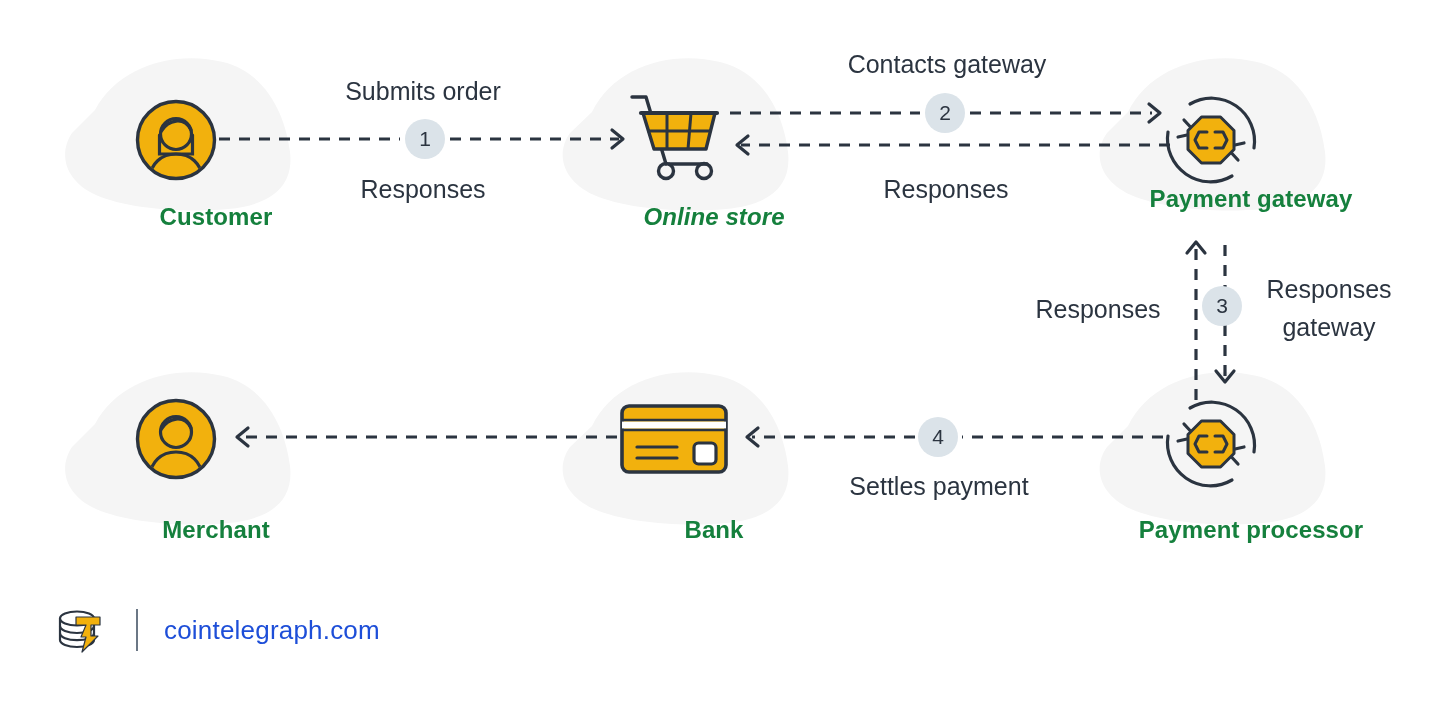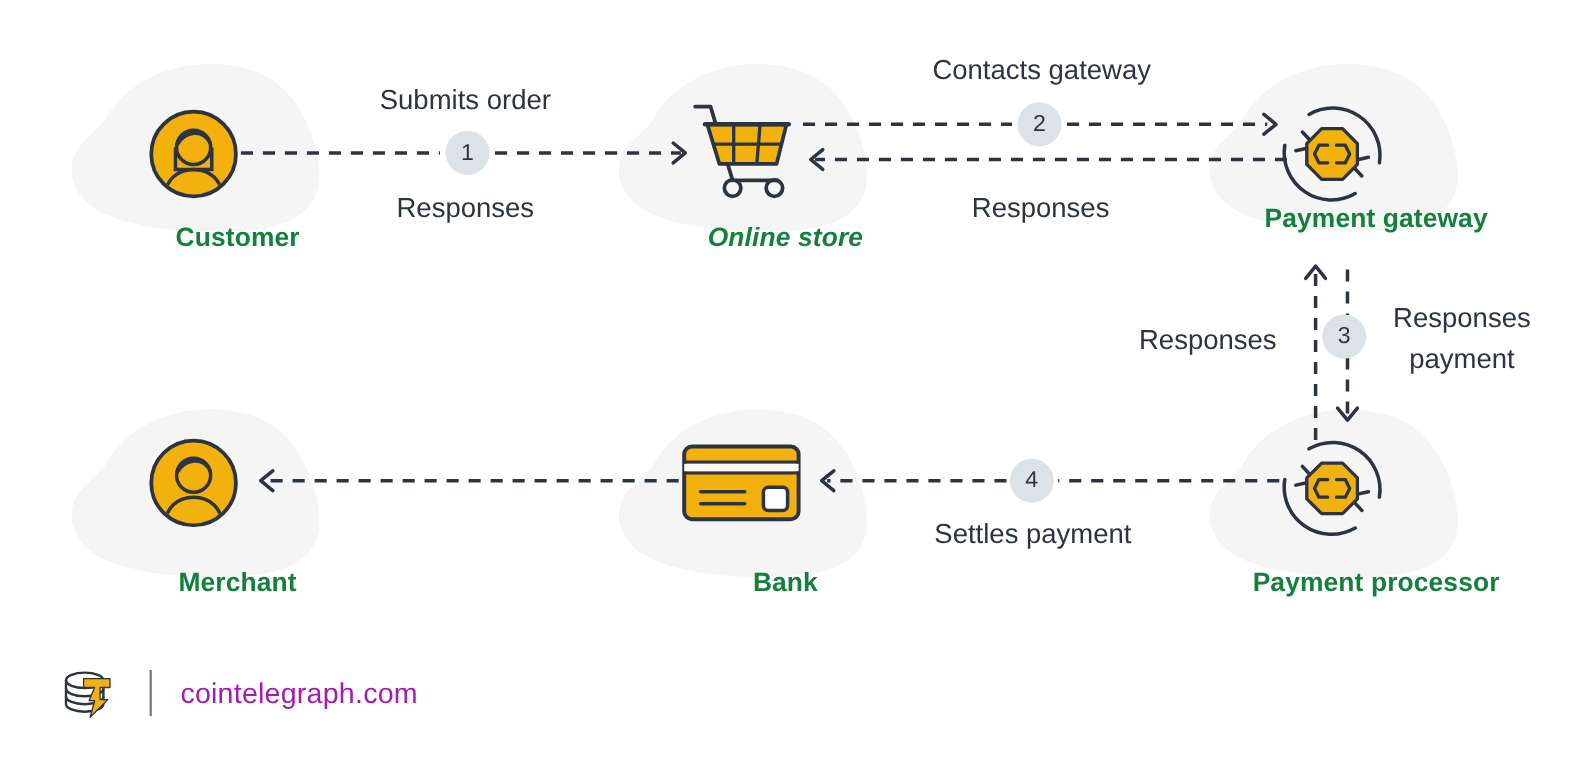--- a/index.html
+++ b/index.html
@@ -68,21 +68,21 @@
     height: 64px;
   }
   #footer .divider {
     width: 2px;
     height: 42px;
     background: #6b7785;
     margin: 0 26px 0 28px;
   }
   #footer .sitename {
     font-size: 26px;
-    color: #a21caf;
+    color: #1d4ed8;
     letter-spacing: 0.2px;
   }
 </style>
 </head>
 <body>
 
 <div id="stage">
 
   <svg id="canvas" viewBox="0 0 1450 713">
     <defs>
@@ -243,21 +243,21 @@
   <div class="node-label" style="left:1211px; top:516px;">Payment processor</div>
 
   <div class="edge-label" style="left:423px; top:73px;">Submits order</div>
   <div class="edge-label" style="left:423px; top:171px;">Responses</div>
 
   <div class="edge-label" style="left:947px; top:46px;">Contacts gateway</div>
   <div class="edge-label" style="left:946px; top:171px;">Responses</div>
 
   <div class="edge-label" style="left:1098px; top:291px;">Responses</div>
   <div class="edge-label" style="left:1329px; top:271px;">Responses</div>
-  <div class="edge-label" style="left:1329px; top:309px;">payment</div>
+  <div class="edge-label" style="left:1329px; top:309px;">gateway</div>
 
   <div class="edge-label" style="left:939px; top:468px;">Settles payment</div>
 
   <div class="badge" style="left:425px; top:139px;">1</div>
   <div class="badge" style="left:945px; top:113px;">2</div>
   <div class="badge" style="left:1222px; top:306px;">3</div>
   <div class="badge" style="left:938px; top:437px;">4</div>
 
   <div id="footer">
     <div style="width:52px;height:52px;"></div>

